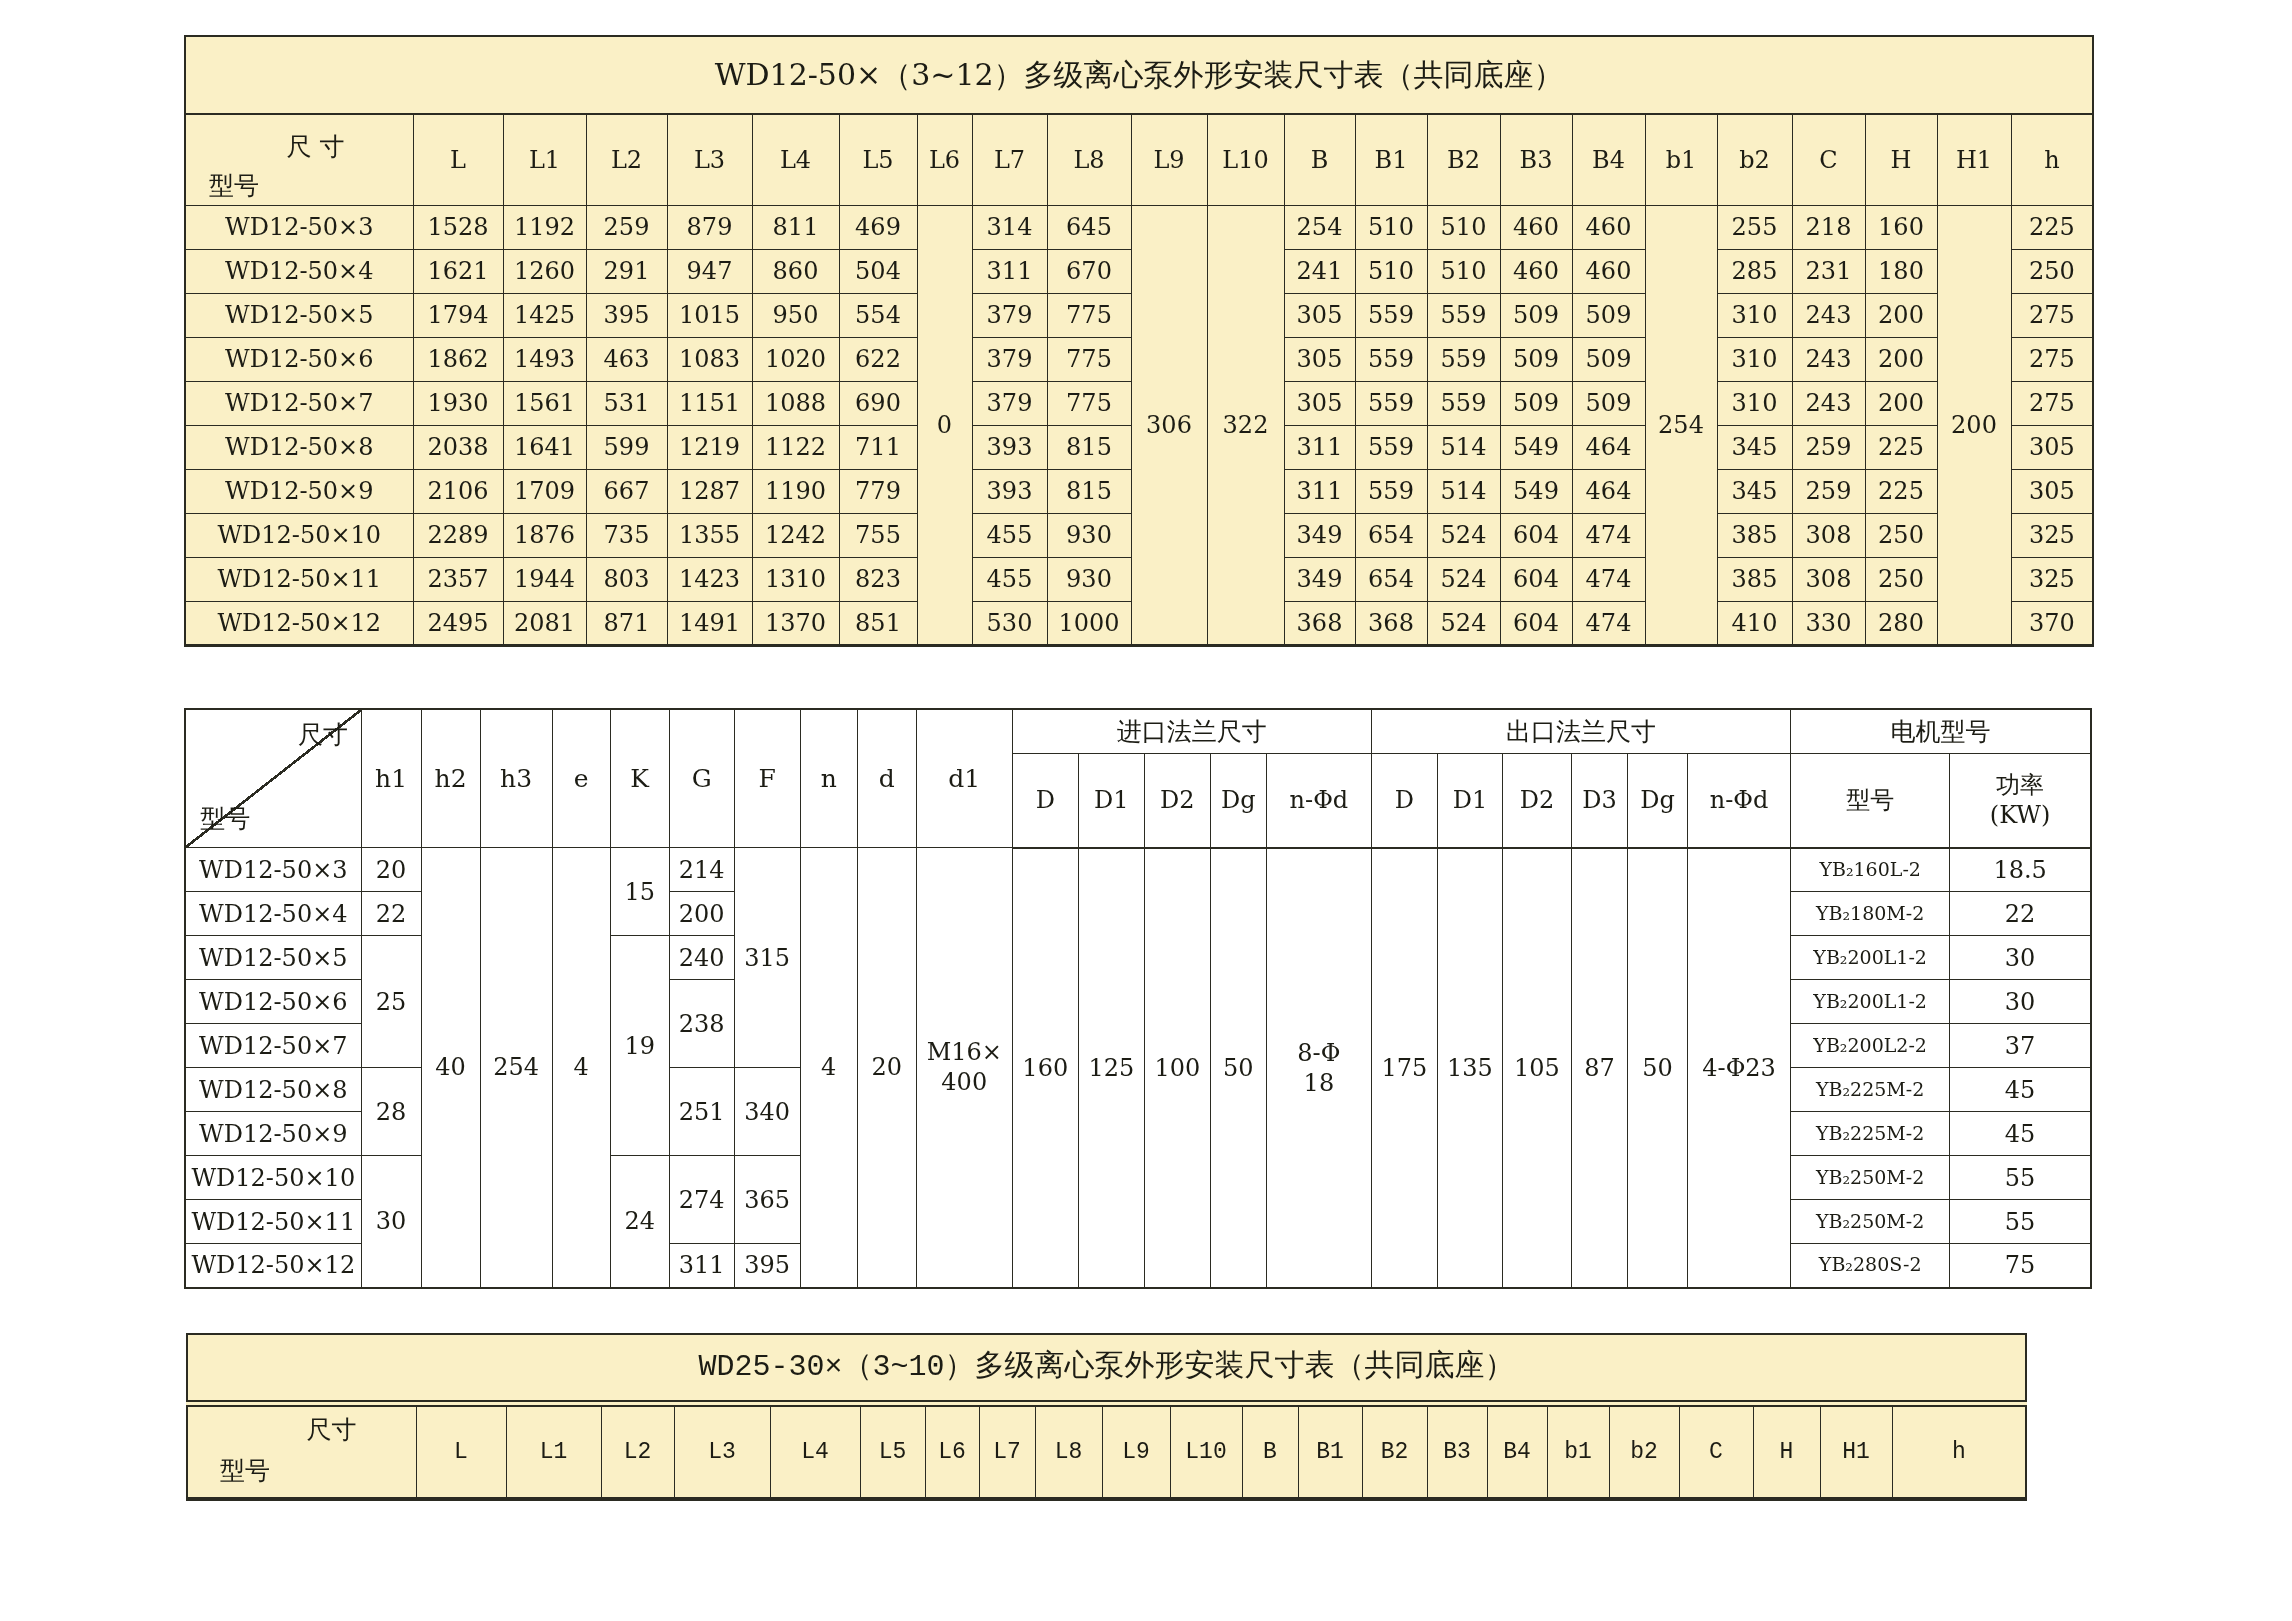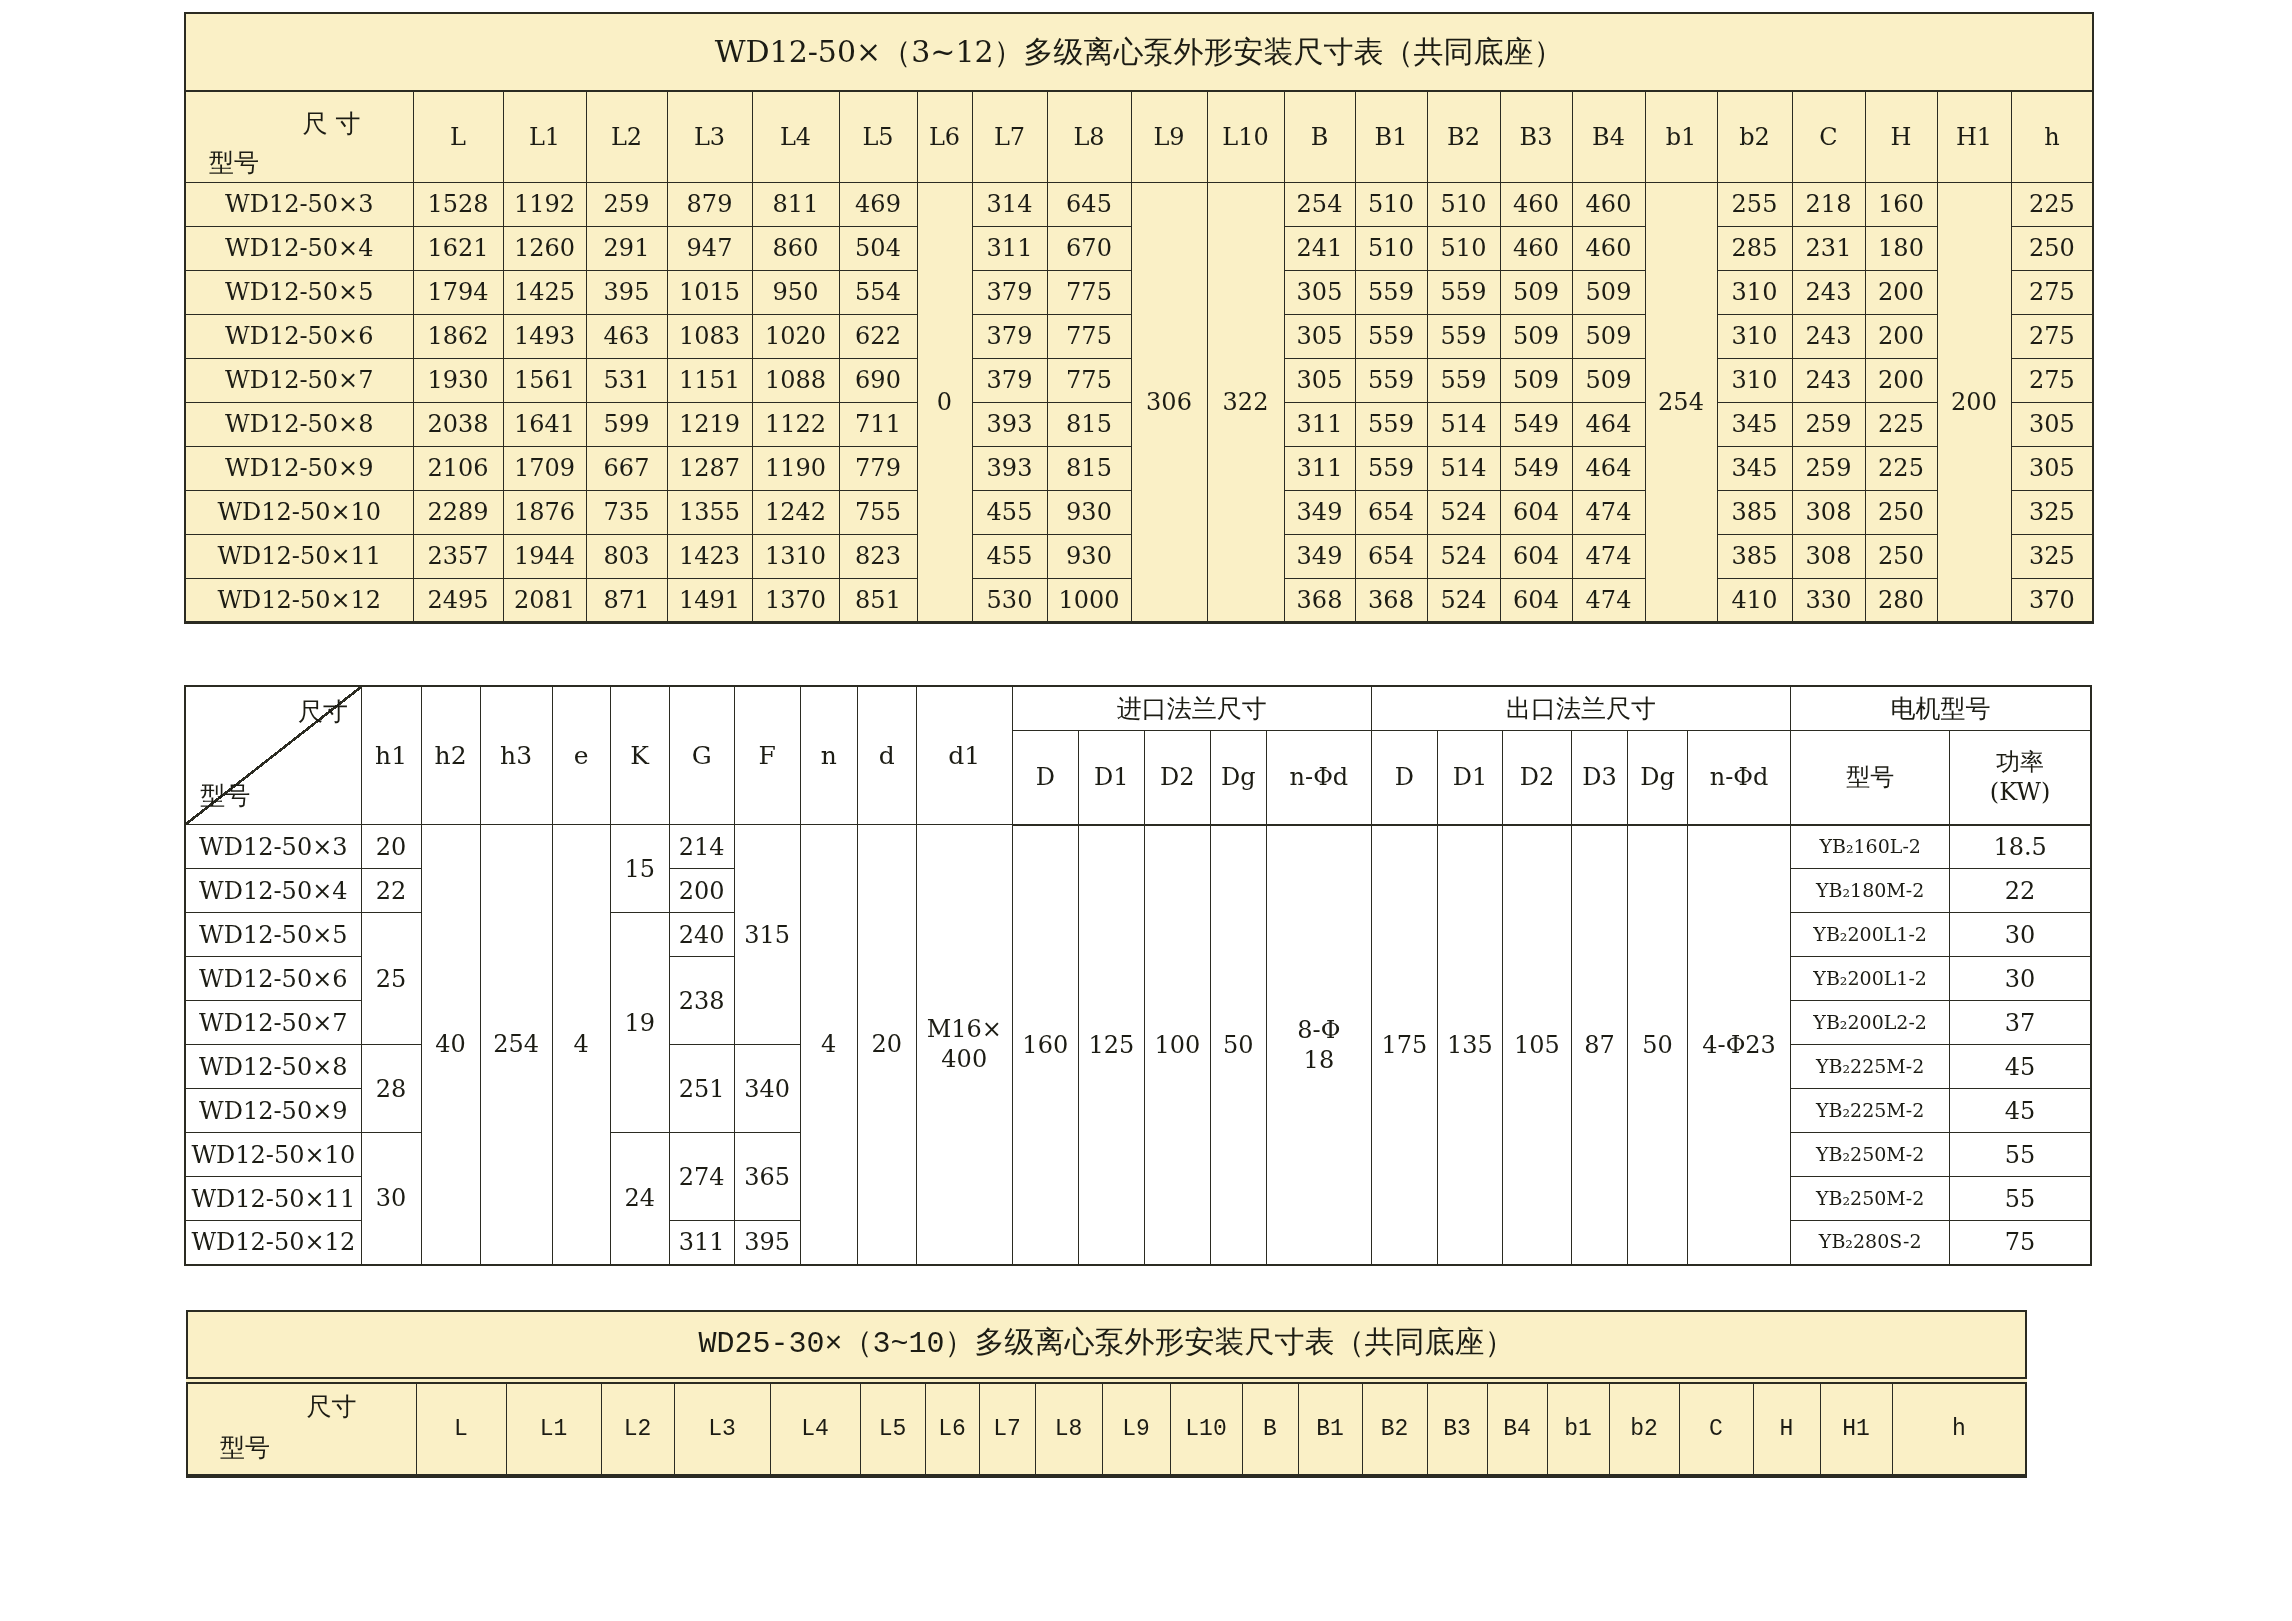--- a/index.html
+++ b/index.html
@@ -3,21 +3,21 @@
 <meta charset="utf-8">
 <style>
   html, body {
     margin: 0; padding: 0;
     width: 2293px; height: 1621px;
     background: #ffffff;
     overflow: hidden;
     font-family: "DejaVu Serif", "Liberation Serif", serif;
     color: #1c1c14;
   }
-  .stage { position: relative; width: 2293px; height: 1268px; }
+  .stage { position: relative; width: 2293px; height: 1268px; margin-top: 23px; }
 
   table.dim-table {
     position: absolute;
     border-collapse: collapse;
     table-layout: fixed;
   }
   table.dim-table td {
     border: 1.8px solid #2b2b22;
     text-align: center;
     vertical-align: middle;
@@ -45,21 +45,21 @@
 
   
   #t3 { left: 186px; top: 1310px; width: 1840px; border: 2.7px solid #2b2b22; border-bottom-width: 4.5px; font-family: Liberation Mono, monospace; }
   #t3 .title-row td { height: 65px; font-size: 30px; border-bottom: 7.2px double #2b2b22; }
   #t3 .header-row td { height: 90px; font-size: 23px; }
 
   
   td.corner { position: relative; }
   td.corner .c-top { position: absolute; font-size: 25px; white-space: nowrap; }
   td.corner .c-bottom { position: absolute; font-size: 25px; white-space: nowrap; }
-  #t1 td.corner .c-top { top: 16px; right: 52px; }
+  #t1 td.corner .c-top { top: 16px; right: 68px; }
   #t1 td.corner .c-bottom { bottom: 3.6px; left: 23px; }
   #t3 td.corner .c-top { top: 9px; right: 59px; }
   #t3 td.corner .c-bottom { bottom: 9px; left: 32px; }
   #t2 td.corner { 
     background: linear-gradient(to bottom right,
       transparent calc(50% - 1.3px),
       #2b2b22 calc(50% - 1.3px),
       #2b2b22 calc(50% + 1.3px),
       transparent calc(50% + 1.3px));
   }

